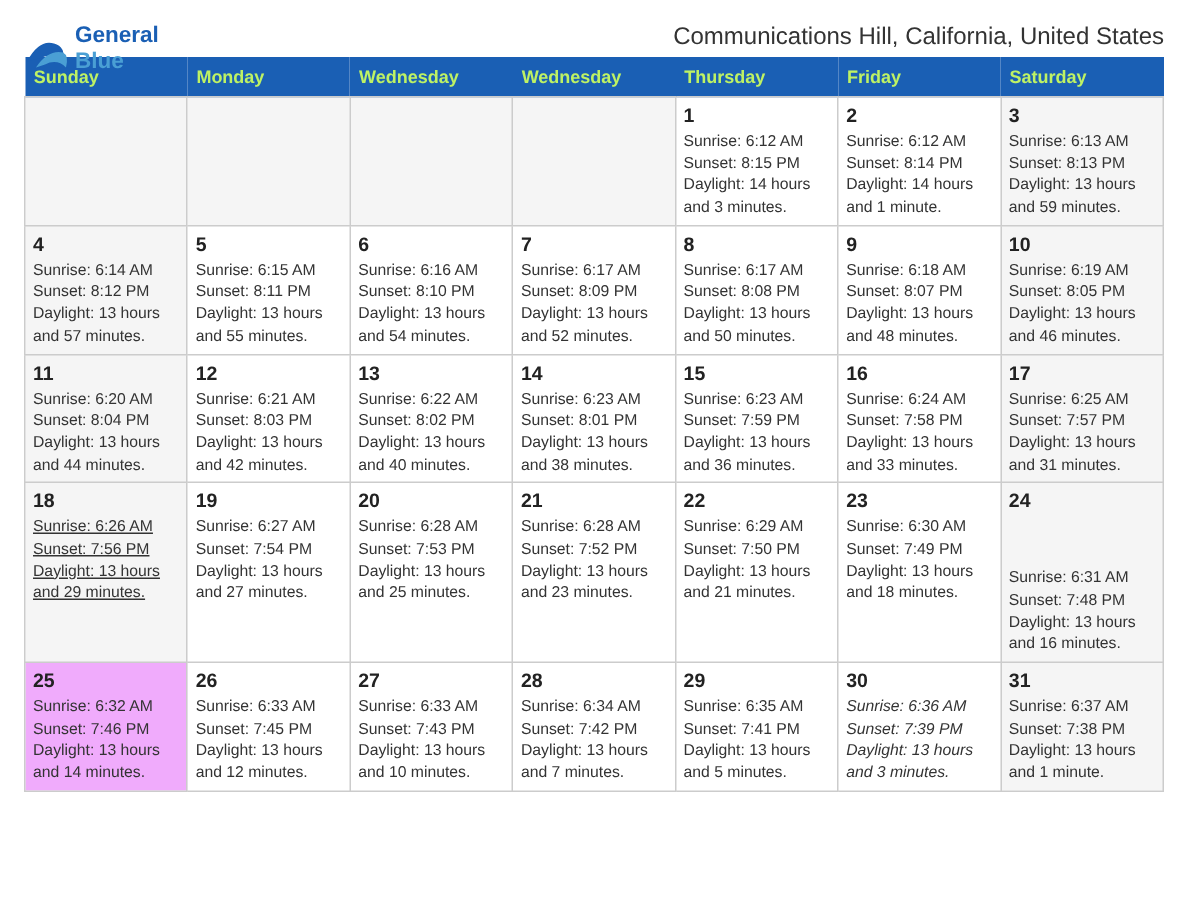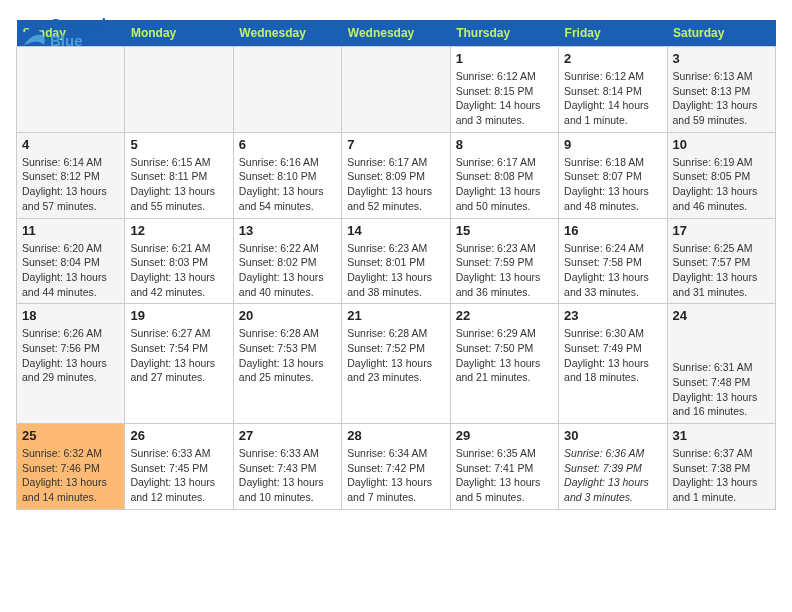--- a/index.html
+++ b/index.html
@@ -85,20 +85,21 @@
     <path d="M2,20 Q10,5 20,8 Q28,10 26,20 Q20,14 10,18 Z" fill="#1a5fb4"></path>
     <path d="M8,24 Q16,12 26,14 Q30,16 28,24 Q22,18 14,22 Z" fill="#4a9fd4"></path>
   </svg>
   <div>
     <div style="color:#1a5fb4;font-weight:bold;font-size:15px;line-height:1.1;">General</div>
     <div style="color:#4a9fd4;font-weight:bold;font-size:15px;line-height:1.1;">Blue</div>
   </div>
 </div>
 
 <div class="header">
+  <h2>Communications Hill, California, United States</h2>
 </div>
 
 <table>
   <thead>
     <tr>
     <th>Sunday</th>
         <th>Monday</th>
         <th>Wednesday</th>
         <th>Wednesday</th>
         <th>Thursday</th>
@@ -232,21 +233,21 @@
           <span class="day-num">17</span>
           <div class="day-info" style="white-space: pre-line;">Sunrise: 6:25 AM
 Sunset: 7:57 PM
 Daylight: 13 hours
 and 31 minutes.</div>
         </td>
       </tr>
       <tr>
         <td style="background-color: rgb(245, 245, 245);">
           <span class="day-num">18</span>
-          <div class="day-info" style="white-space: pre-line;">Sunrise: 6:26 AM
+          <div class="day-info" style="white-space: pre-line; text-decoration: underline;">Sunrise: 6:26 AM
 Sunset: 7:56 PM
 Daylight: 13 hours
 and 29 minutes.</div>
         </td>
         <td>
           <span class="day-num">19</span>
           <div class="day-info" style="white-space: pre-line;">Sunrise: 6:27 AM
 Sunset: 7:54 PM
 Daylight: 13 hours
 and 27 minutes.</div>
@@ -281,21 +282,21 @@
         </td>
         <td style="background-color: rgb(245, 245, 245);">
           <span class="day-num">24</span>
           <div class="day-info" style="white-space: pre-line; margin-top: 37px;">Sunrise: 6:31 AM
 Sunset: 7:48 PM
 Daylight: 13 hours
 and 16 minutes.</div>
         </td>
       </tr>
       <tr>
-        <td style="background-color: #fdba74;">
+        <td style="background-color: #f0abfc;">
           <span class="day-num">25</span>
           <div class="day-info" style="white-space: pre-line;">Sunrise: 6:32 AM
 Sunset: 7:46 PM
 Daylight: 13 hours
 and 14 minutes.</div>
         </td>
         <td>
           <span class="day-num">26</span>
           <div class="day-info" style="white-space: pre-line;">Sunrise: 6:33 AM
 Sunset: 7:45 PM

